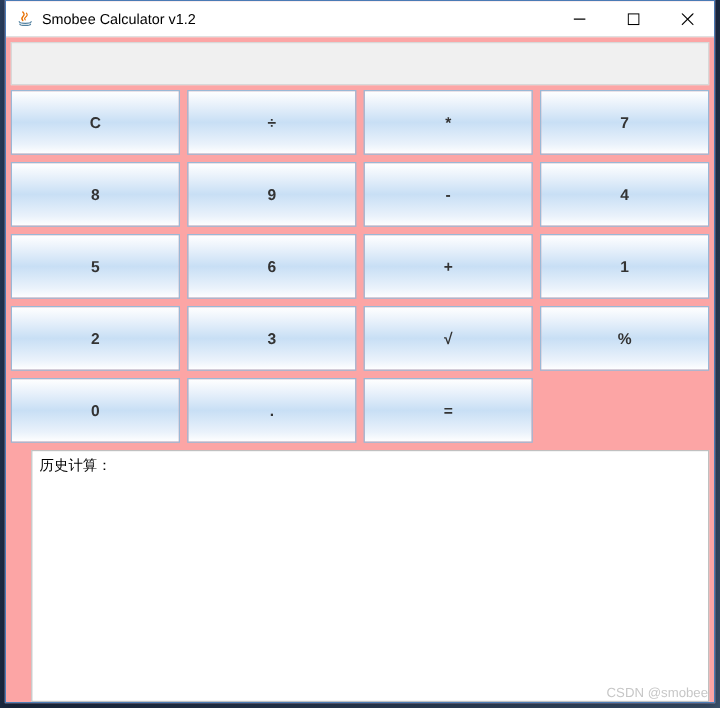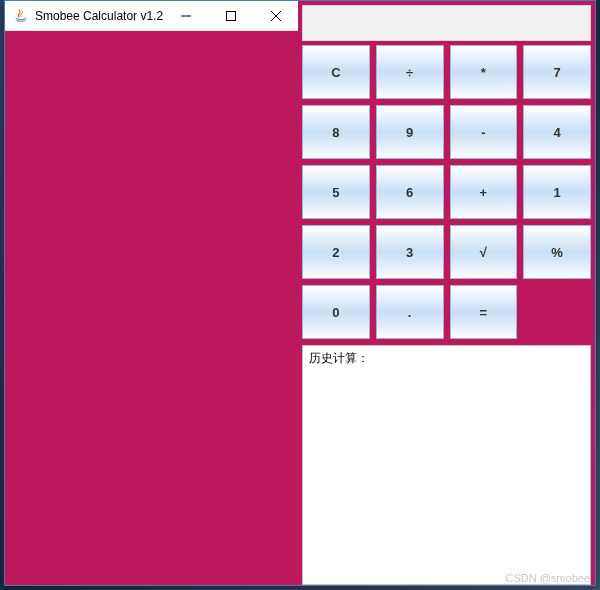--- a/index.html
+++ b/index.html
@@ -10,24 +10,25 @@
     height: 590px;
     overflow: hidden;
     position: relative;
   }
   .window {
     position: absolute;
     top: 0;
     left: 4px;
     width: 592px;
     height: 586px;
-    background: #be185d;
+    background: #fca5a5;
     border: 1px solid #4a7bb5;
     box-shadow: 0 2px 8px rgba(0,0,0,0.3);
     display: flex;
+    flex-direction: column;
   }
   .titlebar {
     height: 30px;
     background: #ffffff;
     border-bottom: 1px solid #e0e0e0;
     display: flex;
     align-items: center;
     padding-left: 8px;
   }
   .java-icon {
@@ -88,20 +89,21 @@
     cursor: default;
   }
   .history {
     flex: 1;
     background: #ffffff;
     border: 1px solid #c0c0c0;
     margin-top: 2px;
     padding: 4px 6px;
     font-size: 12px;
     color: #000;
+    margin-left: 17px;
   }
   .watermark {
     position: absolute;
     bottom: 6px;
     right: 10px;
     font-size: 11px;
     color: rgba(128,128,128,0.45);
     font-family: Arial, sans-serif;
   }
 </style>

